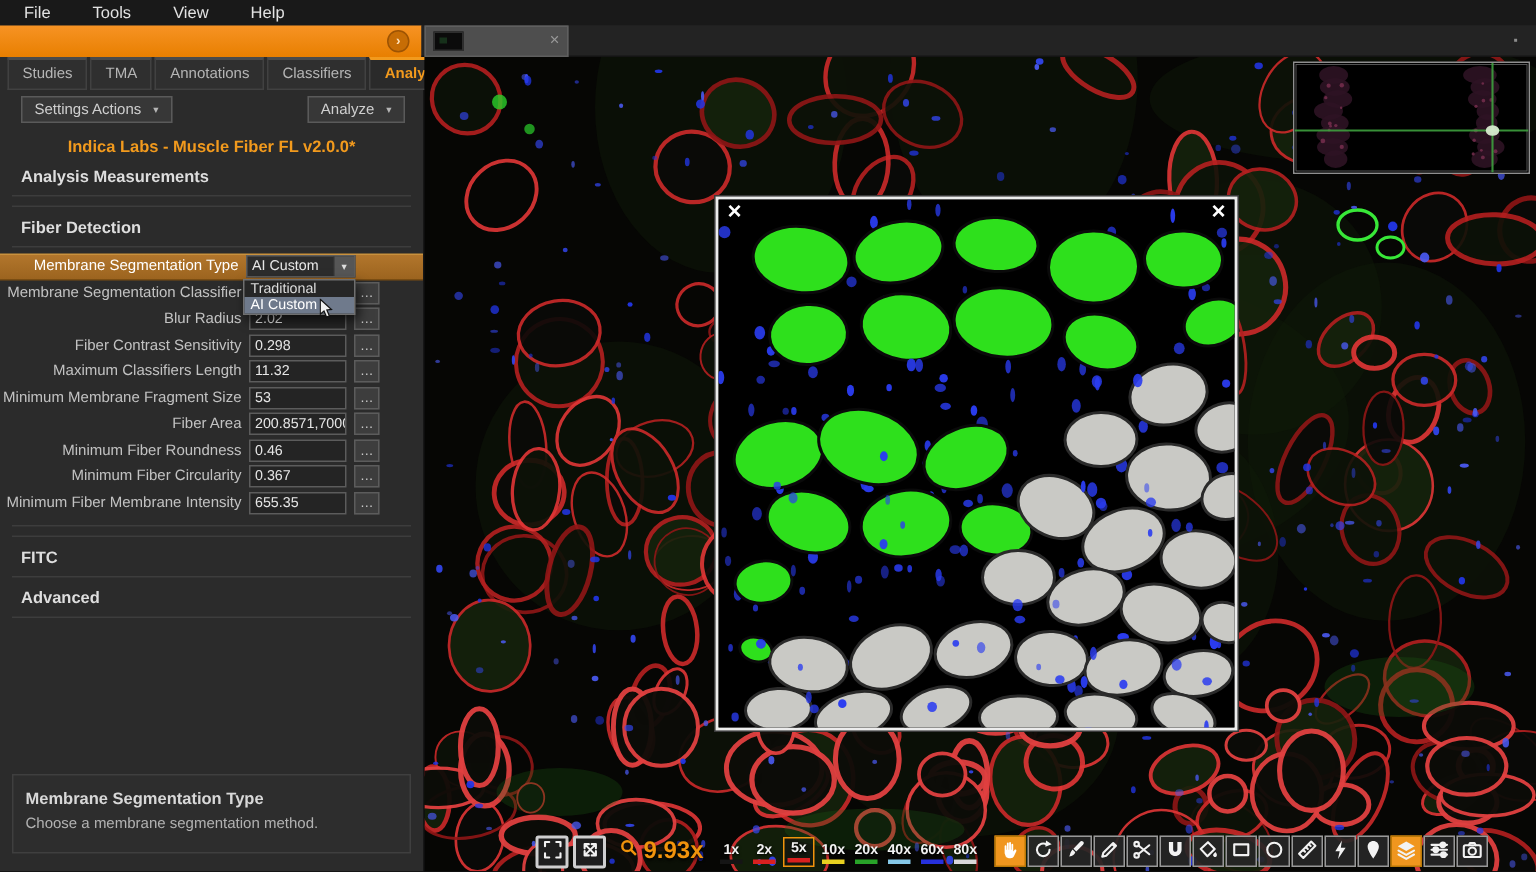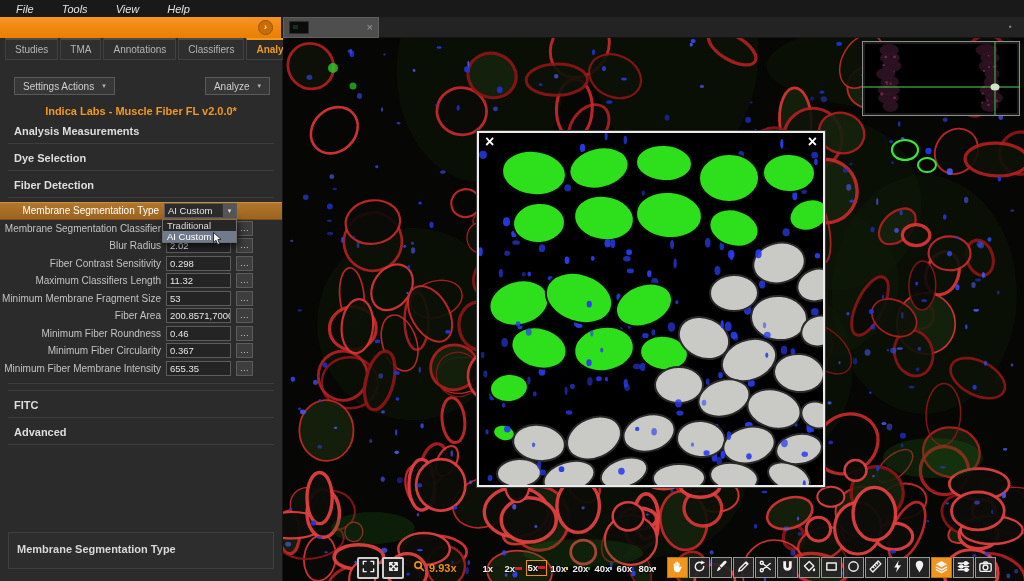--- a/index.html
+++ b/index.html
@@ -1,42 +1,42 @@
 <!DOCTYPE html>
 <html><head>
 <meta charset="utf-8">
 <style>
   html,body{margin:0;padding:0;background:#111;}
   #app{position:relative;width:1024px;height:581px;background:#262626;overflow:hidden;
        font-family:"Liberation Sans",sans-serif;-webkit-font-smoothing:antialiased;}
   
   .menubar{position:absolute;top:0;left:0;right:0;height:17px;background:#191919;
            display:flex;align-items:center;padding-left:16px;gap:28px;font-size:11px;color:#e2e2e2;}
-  .menu-item{cursor:default;font-style:italic;}
+  .menu-item{cursor:default;}
   
   .orange-bar{position:absolute;top:17px;left:0;width:281px;height:21px;
               background:linear-gradient(#f79324,#e87f00);
               display:flex;align-items:center;justify-content:flex-end;padding-right:8px;box-sizing:border-box;}
   .collapse-circle{width:13px;height:13px;border-radius:50%;background:#c76d05;border:1px solid #9d5303;
                    color:#ffe2bd;font-size:9px;line-height:12px;text-align:center;font-weight:bold;}
   .tabbar{position:absolute;top:17px;left:281px;right:0;height:21px;background:#232323;border-bottom:1px solid #141414;box-sizing:border-box;}
   .vtab{position:absolute;left:2px;top:0;width:96px;height:21px;background:#4e4e4e;border:1px solid #5f5f5f;
         box-sizing:border-box;display:flex;align-items:center;padding:0 5px;gap:6px;}
   .vtab-thumb{width:18px;height:11px;background:#0b0b0b;border:1px solid #2e2e2e;position:relative;}
   .vtab-thumb i{position:absolute;left:3px;top:3px;width:5px;height:4px;background:#16301a;display:block;}
   .vtab-close{margin-left:auto;color:#9a9a9a;font-size:11px;line-height:11px;}
   .tabbar-pin{position:absolute;right:7px;top:6px;width:8px;height:8px;color:#8d8d8d;font-size:8px;line-height:8px;}
   
   .left-panel{position:absolute;top:38px;left:0;width:283px;height:543px;background:#2b2b2b;
               border-right:1px solid #161616;box-sizing:border-box;}
   .ptabs{display:flex;height:22px;padding-left:5px;gap:2px;align-items:stretch;}
   .ptab{box-sizing:border-box;padding:0 9px;font-size:10px;color:#b5b5b5;background:#2f2f2f;
         border:1px solid #414141;border-top:2px solid #4a4a4a;display:flex;align-items:center;cursor:default;}
   .ptab.active{color:#f29a1d;border-top:2px solid #f29a1d;background:#2a2a2a;font-weight:bold;}
-  .actions{display:flex;justify-content:space-between;align-items:center;padding:3px 12px 3px 14px;height:20px;margin-top:13px;}
+  .actions{display:flex;justify-content:space-between;align-items:center;padding:3px 12px 3px 14px;height:20px;}
   .btn{background:#373737;border:1px solid #5a5a5a;color:#cfcfcf;font-size:10px;height:18px;
        display:flex;align-items:center;gap:8px;padding:0 8px;font-family:inherit;}
   .caret{font-size:7px;color:#b5b5b5;}
   .ptitle{text-align:center;color:#f29a1d;font-weight:bold;font-size:11px;margin-top:6px;}
   .sec{padding:8px 14px 0;font-weight:bold;font-size:11px;color:#dedede;}
   .divider{height:1px;background:#3d3d3d;margin:6px 8px 0;}
   .fields{margin-top:4px;}
   .frow{display:flex;align-items:center;height:17.5px;padding-right:29px;position:relative;box-sizing:border-box;}
   .flabel{flex:1;text-align:right;font-size:10px;color:#c2c2c2;padding-right:5px;white-space:nowrap;overflow:hidden;}
   .finput{width:60px;height:13px;background:#242424;border:1px solid #5c5c5c;color:#e6e6e6;
@@ -65,24 +65,24 @@
   .minimap{position:absolute;top:3px;right:4px;width:158px;height:75px;border:1px solid #8f8f8f;
            background:#000;box-sizing:border-box;}
   .popup{position:absolute;left:194px;top:93px;width:348px;height:356px;background:#000;
          border:2px solid #ececec;box-sizing:border-box;box-shadow:0 0 0 1px #3a3a3a;}
   .popup-close{position:absolute;top:1px;color:#fff;font-size:16px;font-weight:bold;line-height:16px;}
   .pc-left{left:6px;}  .pc-right{right:6px;}
   
   .btoolbar{position:absolute;left:74px;top:517px;height:25px;display:flex;align-items:center;}
   .nav-btn{width:22px;height:22px;background:#1e1e1e;border:2px solid #cfcfcf;border-radius:2px;
            display:flex;align-items:center;justify-content:center;margin-right:3px;box-sizing:border-box;padding:0;}
-  .mag{display:flex;align-items:center;gap:3px;margin:0 25px 0 6px;color:#f0930c;font-weight:bold;font-size:11px;
+  .mag{display:flex;align-items:center;gap:3px;margin:0 9px 0 6px;color:#f0930c;font-weight:bold;font-size:16px;
        text-shadow:0 1px 2px #000;}
   .zpresets{display:flex;align-items:flex-end;gap:3px;margin-right:10px;}
-  .zp{display:flex;flex-direction:row;align-items:center;width:17px;padding:1px 1px 2px;box-sizing:content-box;}
+  .zp{display:flex;flex-direction:column;align-items:center;width:17px;padding:1px 1px 2px;box-sizing:content-box;}
   .zp-label{font-size:9.5px;font-weight:bold;color:#f2f2f2;text-shadow:0 1px 2px #000;}
   .zp-bar{width:15px;height:3px;margin-top:1px;}
   .zp.sel{border:1px solid #f0930c;background:rgba(20,20,20,.55);}
   .tools{display:flex;gap:1px;}
   .tool{width:21px;height:21px;background:rgba(38,38,38,.92);border:1px solid #989898;box-sizing:border-box;
         display:flex;align-items:center;justify-content:center;padding:0;}
   .tool.active{background:#f0961e;border-color:#b97807;}
 </style>
 </head>
 <body>
@@ -126,21 +126,20 @@
       </button>
       <button class="btn">
         <span>Analyze</span>
         <span class="caret">▾</span>
       </button>
     </div>
     <div class="ptitle">Indica Labs - Muscle Fiber FL v2.0.0*</div>
     <div id="panel-body">
         <div class="sec">Analysis Measurements</div>
         <div class="divider"></div>
-        <div class="sec">Dye Selection</div>
         <div class="divider"></div>
         <div class="sec">Fiber Detection</div>
         <div class="divider"></div>
         <div class="fields">
           <div class="frow hl">
             <span class="flabel">Membrane Segmentation Type</span>
             <div class="fselect">
               <span class="fsel-val">AI Custom</span>
               <span class="fsel-arrow">▾</span>
             </div>
@@ -199,20 +198,21 @@
         </div>
         <div class="divider"></div>
         <div class="divider"></div>
         <div class="sec">FITC</div>
         <div class="divider"></div>
         <div class="sec">Advanced</div>
         <div class="divider"></div>
       </div>
     <div class="help">
       <div class="help-title">Membrane Segmentation Type</div>
+      <div class="help-desc">Choose a membrane segmentation method.</div>
     </div>
   </div>
 
   <div class="viewer">
     <svg id="tissue" width="741" height="543" viewBox="0 0 741 543">
         <rect x="0" y="0" width="741" height="543" fill="#060604"></rect>
         <ellipse cx="445.41788017284125" cy="243.42177353566512" rx="170.82055315375328" ry="100.27606372954324" fill="#101b09" opacity="0.45"></ellipse>
         <ellipse cx="129.53709897072986" cy="285.9397504061926" rx="95.51963926292956" ry="96.22701885411516" fill="#101b09" opacity="0.45"></ellipse>
         <ellipse cx="641.3167143962346" cy="256.4681609196123" rx="92.4900854495354" ry="119.38529501436278" fill="#101b09" opacity="0.45"></ellipse>
         <ellipse cx="552.5915356522892" cy="166.70182179193944" rx="85.64299893332645" ry="85.06565389689058" fill="#101b09" opacity="0.45"></ellipse>

